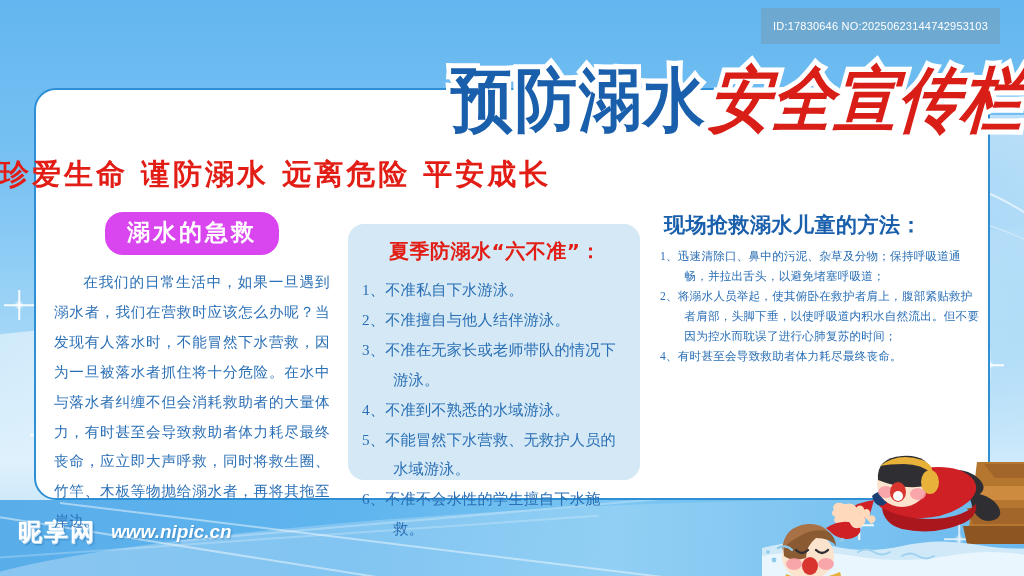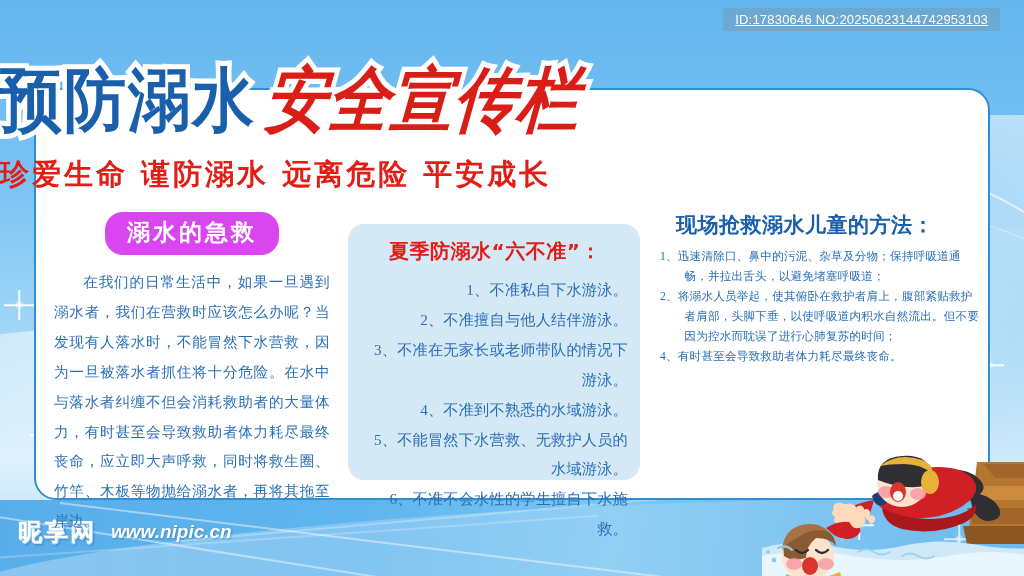--- a/index.html
+++ b/index.html
@@ -80,30 +80,29 @@
     text-shadow:1px 1px 0 #bcdff6, 2px 2px 2px rgba(0,60,120,.35);
     font-family:"DejaVu Sans","Liberation Sans",sans-serif;
   }
   .wm-url{
     font-size:19px; font-style:italic; font-weight:bold; color:#ffffff;
     text-shadow:1px 1px 2px rgba(0,60,120,.35);
   }
   .idtag{
     position:absolute; right:24px; top:8px;
     background:rgba(120,150,170,.45);
-    color:#ffffff; font-size:13px; padding:4px 12px;
+    color:#ffffff; font-size:11px; padding:12px 12px;
     letter-spacing:.2px;
     z-index:5;
-    text-decoration:underline;
   }
 
   
   .title-row{
     position:absolute; left:0; right:0; top:52px; height:95px;
-    display:flex; align-items:center; justify-content:flex-start; gap:9px;
+    display:flex; align-items:center; justify-content:flex-end; gap:2px;
     z-index:8;
   }
   .title-blue{
     font-family:"DejaVu Sans","Liberation Sans",sans-serif;
     font-size:62px; font-weight:bold; color:#1a5fab;
     letter-spacing:2px;
     -webkit-text-stroke:9px #ffffff;
     paint-order:stroke fill;
     transform:scaleY(1.12);
   }
@@ -173,28 +172,27 @@
     color:#e21d16; font-weight:bold; font-size:20px;
     font-family:"DejaVu Sans","Liberation Sans",sans-serif;
     letter-spacing:.5px; margin-bottom:10px;
   }
   ol.list2{ list-style:none; }
   ol.list2 li{
     color:#2a6fb5; font-size:15.2px; line-height:1.92;
     font-family:"DejaVu Sans","Liberation Sans",sans-serif;
     padding-left:2.05em; text-indent:-2.05em;
     letter-spacing:.2px;
-    text-align:right;
   }
   .num{ font-family:"Liberation Serif","DejaVu Serif",serif; }
 
   .hdr3{
     color:#1a5fab; font-weight:bold; font-size:21px;
     font-family:"DejaVu Sans","Liberation Sans",sans-serif;
-    margin:3px 0 8px 16px; letter-spacing:.5px;
+    margin:3px 0 8px 4px; letter-spacing:.5px;
   }
   ol.list3{ list-style:none; }
   ol.list3 li{
     color:#2a6fb5; font-size:11.6px; line-height:1.72;
     font-family:"DejaVu Sans","Liberation Sans",sans-serif;
     padding-left:2.1em; text-indent:-2.1em;
     letter-spacing:.2px;
   }
 
   

